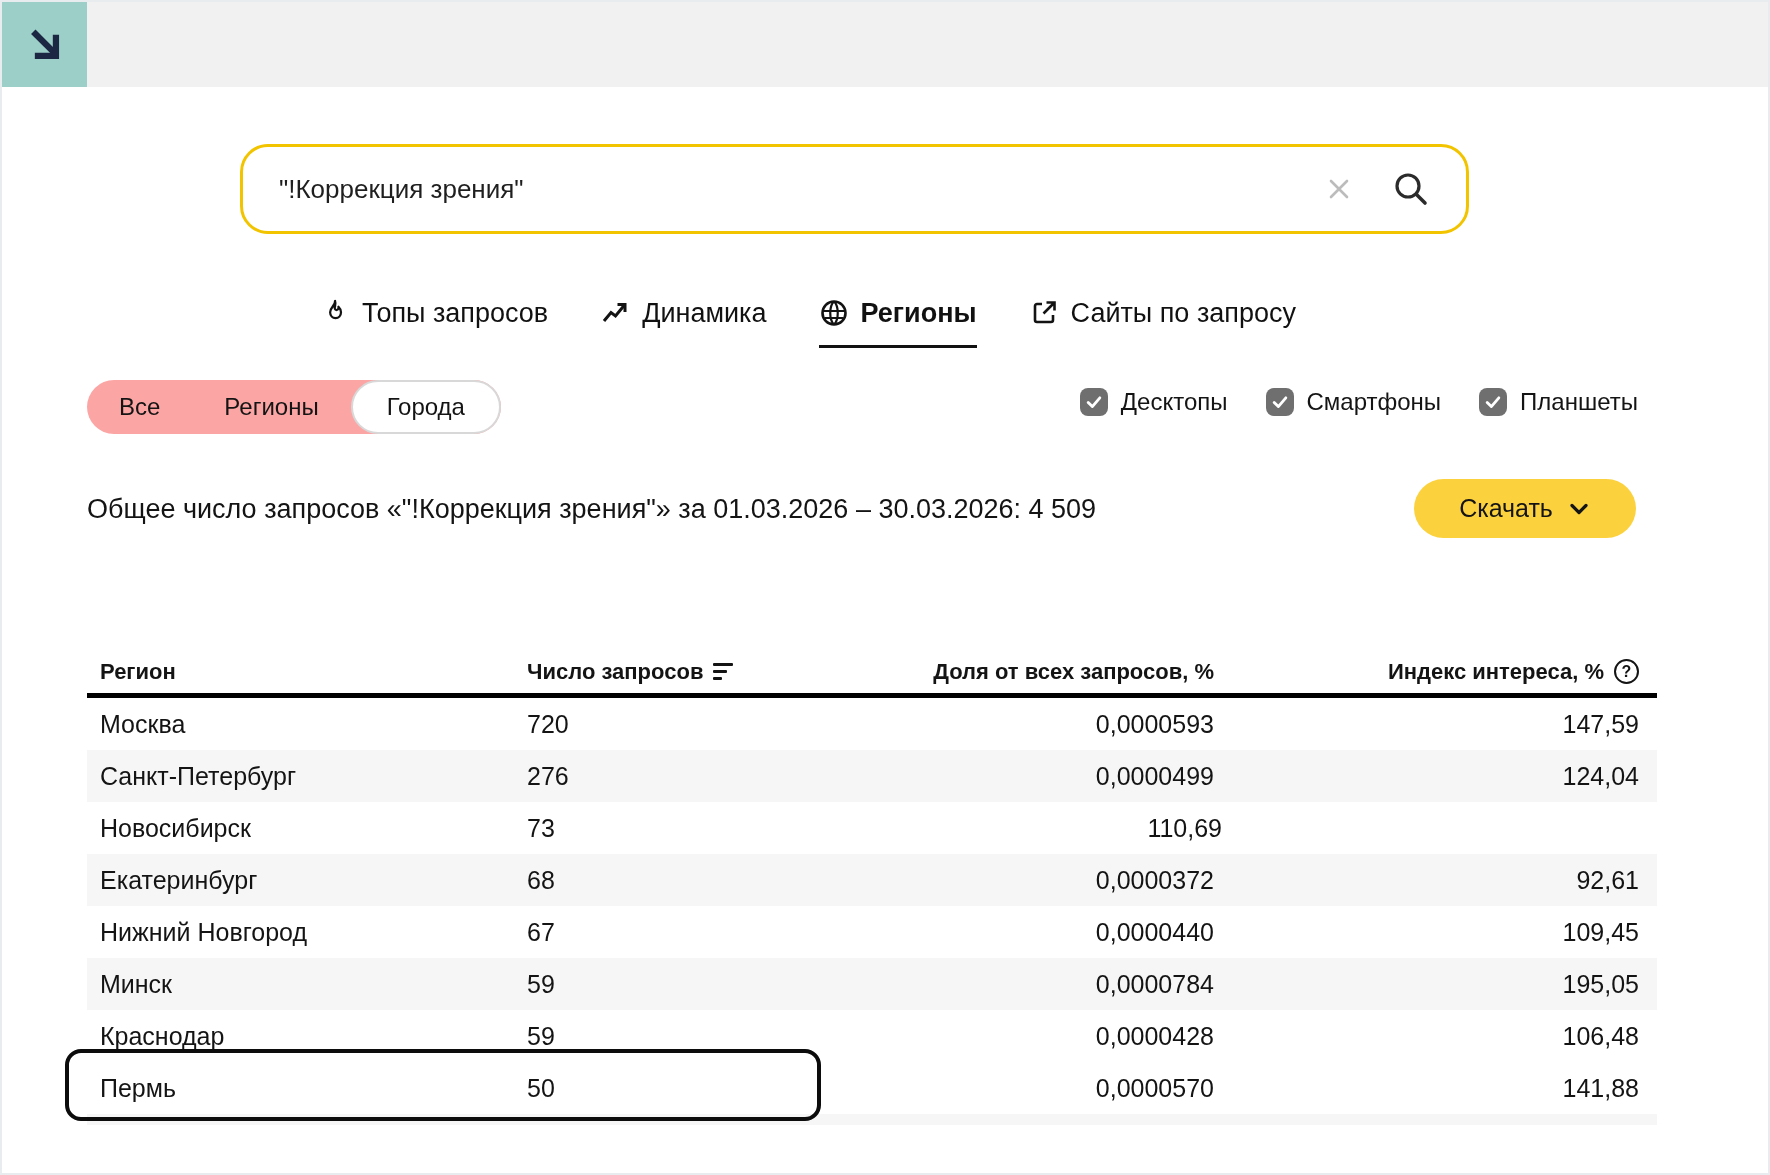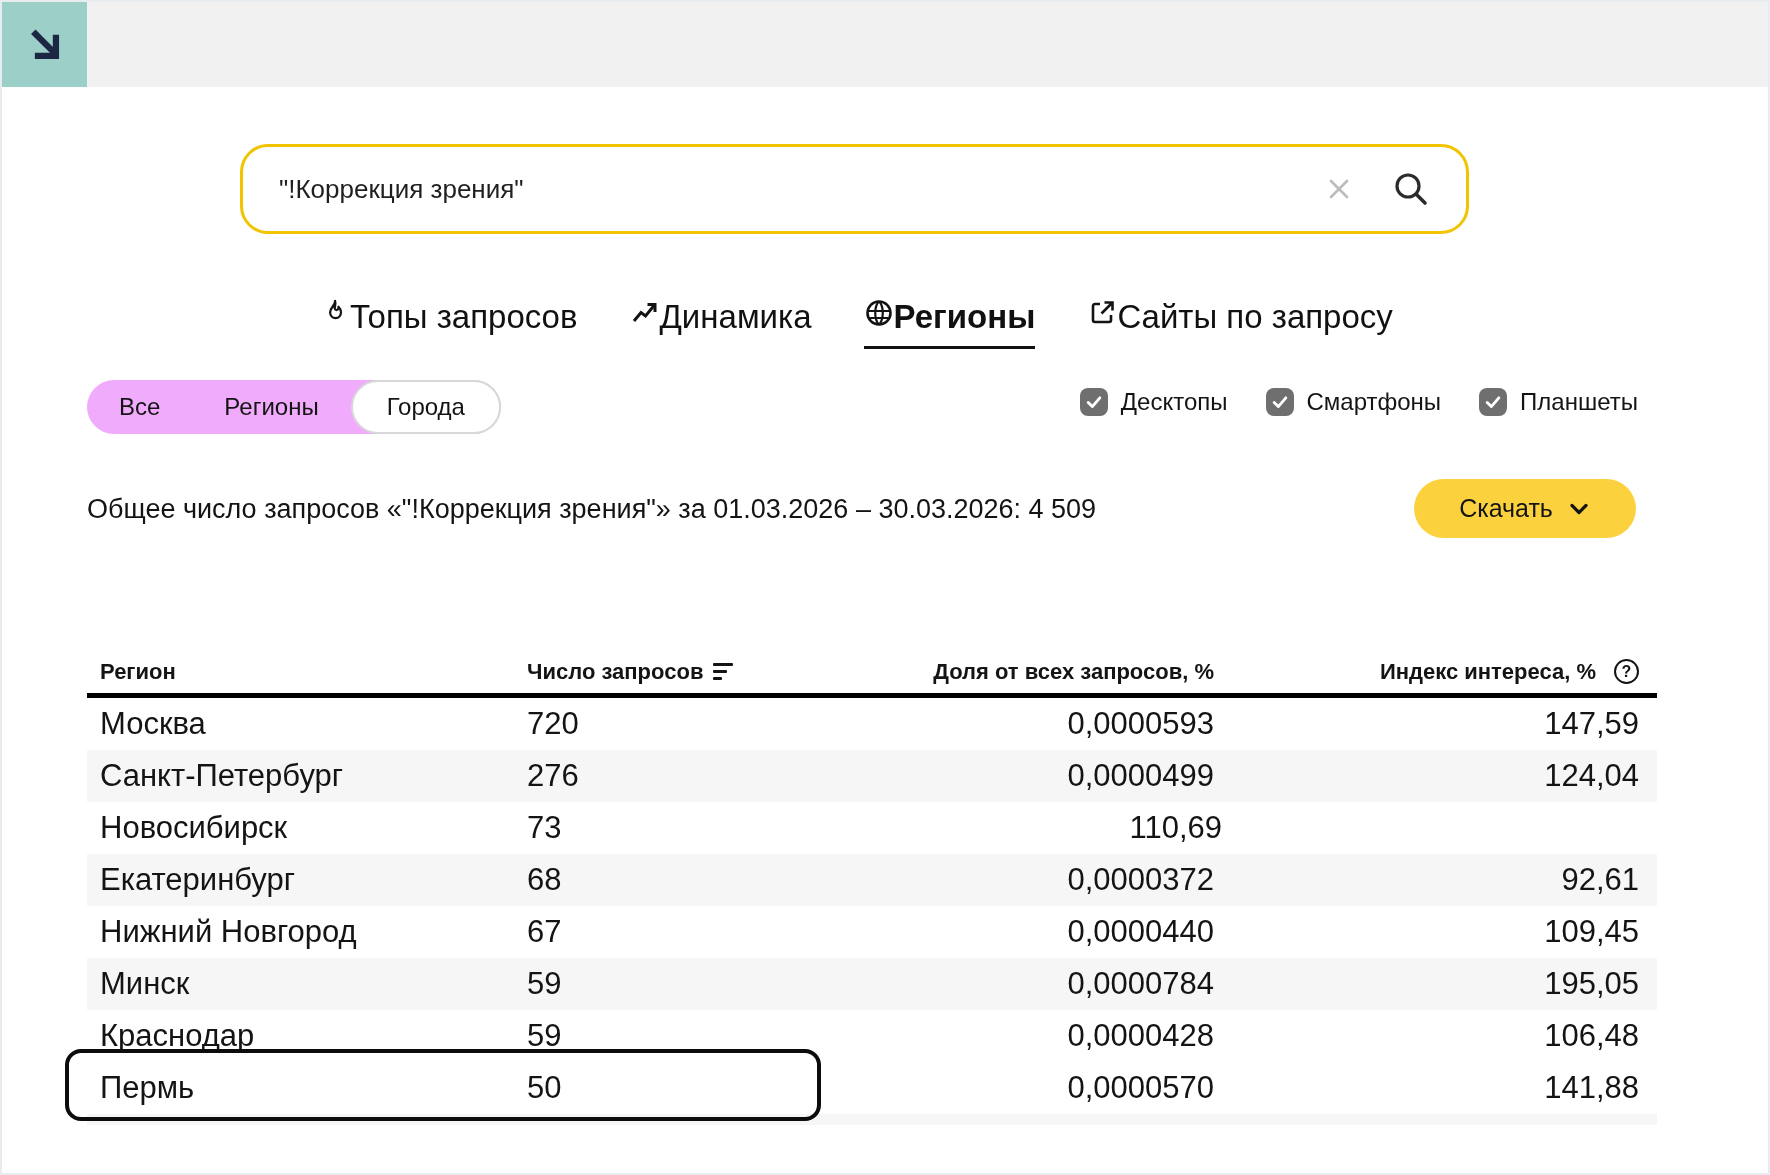--- a/index.html
+++ b/index.html
@@ -13,51 +13,51 @@
   
   .searchbar{position:absolute;left:238px;top:142px;width:1229px;height:90px;background:#fff;
              border:3px solid #f2c400;border-radius:28px;display:flex;align-items:center;
              padding:0 34px;box-sizing:border-box;}
   .search-input{flex:1;border:none;outline:none;font-size:26px;color:#1f1f1f;background:transparent;
                 font-family:"Liberation Sans","DejaVu Sans",sans-serif;}
   .icon-btn{display:flex;align-items:center;justify-content:center;cursor:pointer;background:none;border:none;padding:0;}
   .clear-btn{margin-right:36px;}
   
   .tabs{position:absolute;left:318px;top:296px;display:flex;align-items:flex-end;gap:52px;}
-  .tab{display:flex;align-items:center;font-size:33px;font-weight:500;color:#111;
+  .tab{display:flex;gap:12px;font-size:27px;font-weight:500;color:#111;
        padding-bottom:10px;border-bottom:3px solid transparent;cursor:pointer;}
   .tab.active{font-weight:700;border-bottom-color:#111;}
   .tab svg{flex:0 0 auto;}
   
-  .seg{position:absolute;left:85px;top:378px;height:54px;background:#f0abfc;border-radius:27px;
+  .seg{position:absolute;left:85px;top:378px;height:54px;background:#fca5a5;border-radius:27px;
        display:flex;align-items:center;}
   .seg-item{padding:0 32px;font-size:24px;color:#141414;line-height:54px;cursor:pointer;border-radius:27px;}
   .seg-item.selected{background:#fff;border:2px solid #d8d8d8;line-height:50px;padding:0 34px;box-sizing:border-box;height:54px;}
   
   .devices{position:absolute;right:130px;top:386px;display:flex;gap:38px;align-items:center;}
   .device{display:flex;align-items:center;gap:13px;cursor:pointer;}
   .checkbox{width:28px;height:28px;border-radius:8px;background:#6f6f6f;display:flex;align-items:center;justify-content:center;}
   .device-label{font-size:24px;color:#141414;}
   
   .summary{position:absolute;left:85px;top:492px;font-size:27px;font-weight:500;color:#141414;}
   
   .dl-btn{position:absolute;left:1412px;top:477px;width:222px;height:59px;border-radius:30px;
           background:#fbd23e;border:none;display:flex;align-items:center;justify-content:center;
           gap:14px;font-size:25px;font-weight:400;color:#141414;cursor:pointer;
           font-family:"Liberation Sans","DejaVu Sans",sans-serif;}
   
   .table{position:absolute;left:85px;top:648px;width:1570px;}
   .thead{display:flex;align-items:center;height:48px;font-size:22px;font-weight:700;
          border-bottom:5px solid #000000;padding-right:18px;box-sizing:border-box;}
-  .trow{display:flex;align-items:center;height:52px;font-size:31px;padding-right:18px;box-sizing:border-box;}
+  .trow{display:flex;align-items:center;height:52px;font-size:25px;padding-right:18px;box-sizing:border-box;}
   .trow.alt{background:#f6f6f6;}
   .c1{width:440px;padding-left:13px;box-sizing:border-box;text-align:left;}
   .c2{width:270px;text-align:right;display:flex;align-items:center;}
   .c3{width:417px;text-align:right;display:flex;justify-content:flex-end;align-items:center;}
-  .c4{width:425px;text-align:right;display:flex;justify-content:flex-end;align-items:center;gap:8px;}
+  .c4{width:425px;text-align:right;display:flex;justify-content:flex-end;align-items:center;}
   .sort-icon{display:inline-flex;flex-direction:column;gap:4px;margin-left:10px;cursor:pointer;}
   .sort-icon i{display:block;height:3px;background:#141414;border-radius:1px;}
   .sort-icon i:nth-child(1){width:20px;}
   .sort-icon i:nth-child(2){width:14px;}
   .sort-icon i:nth-child(3){width:9px;}
   .help-icon{width:25px;height:25px;border:2.5px solid #141414;border-radius:50%;margin-left:10px;
              display:inline-flex;align-items:center;justify-content:center;font-size:16px;font-weight:700;
              box-sizing:border-box;cursor:pointer;}
   .partial-row{height:11px;background:#f6f6f6;}
   

